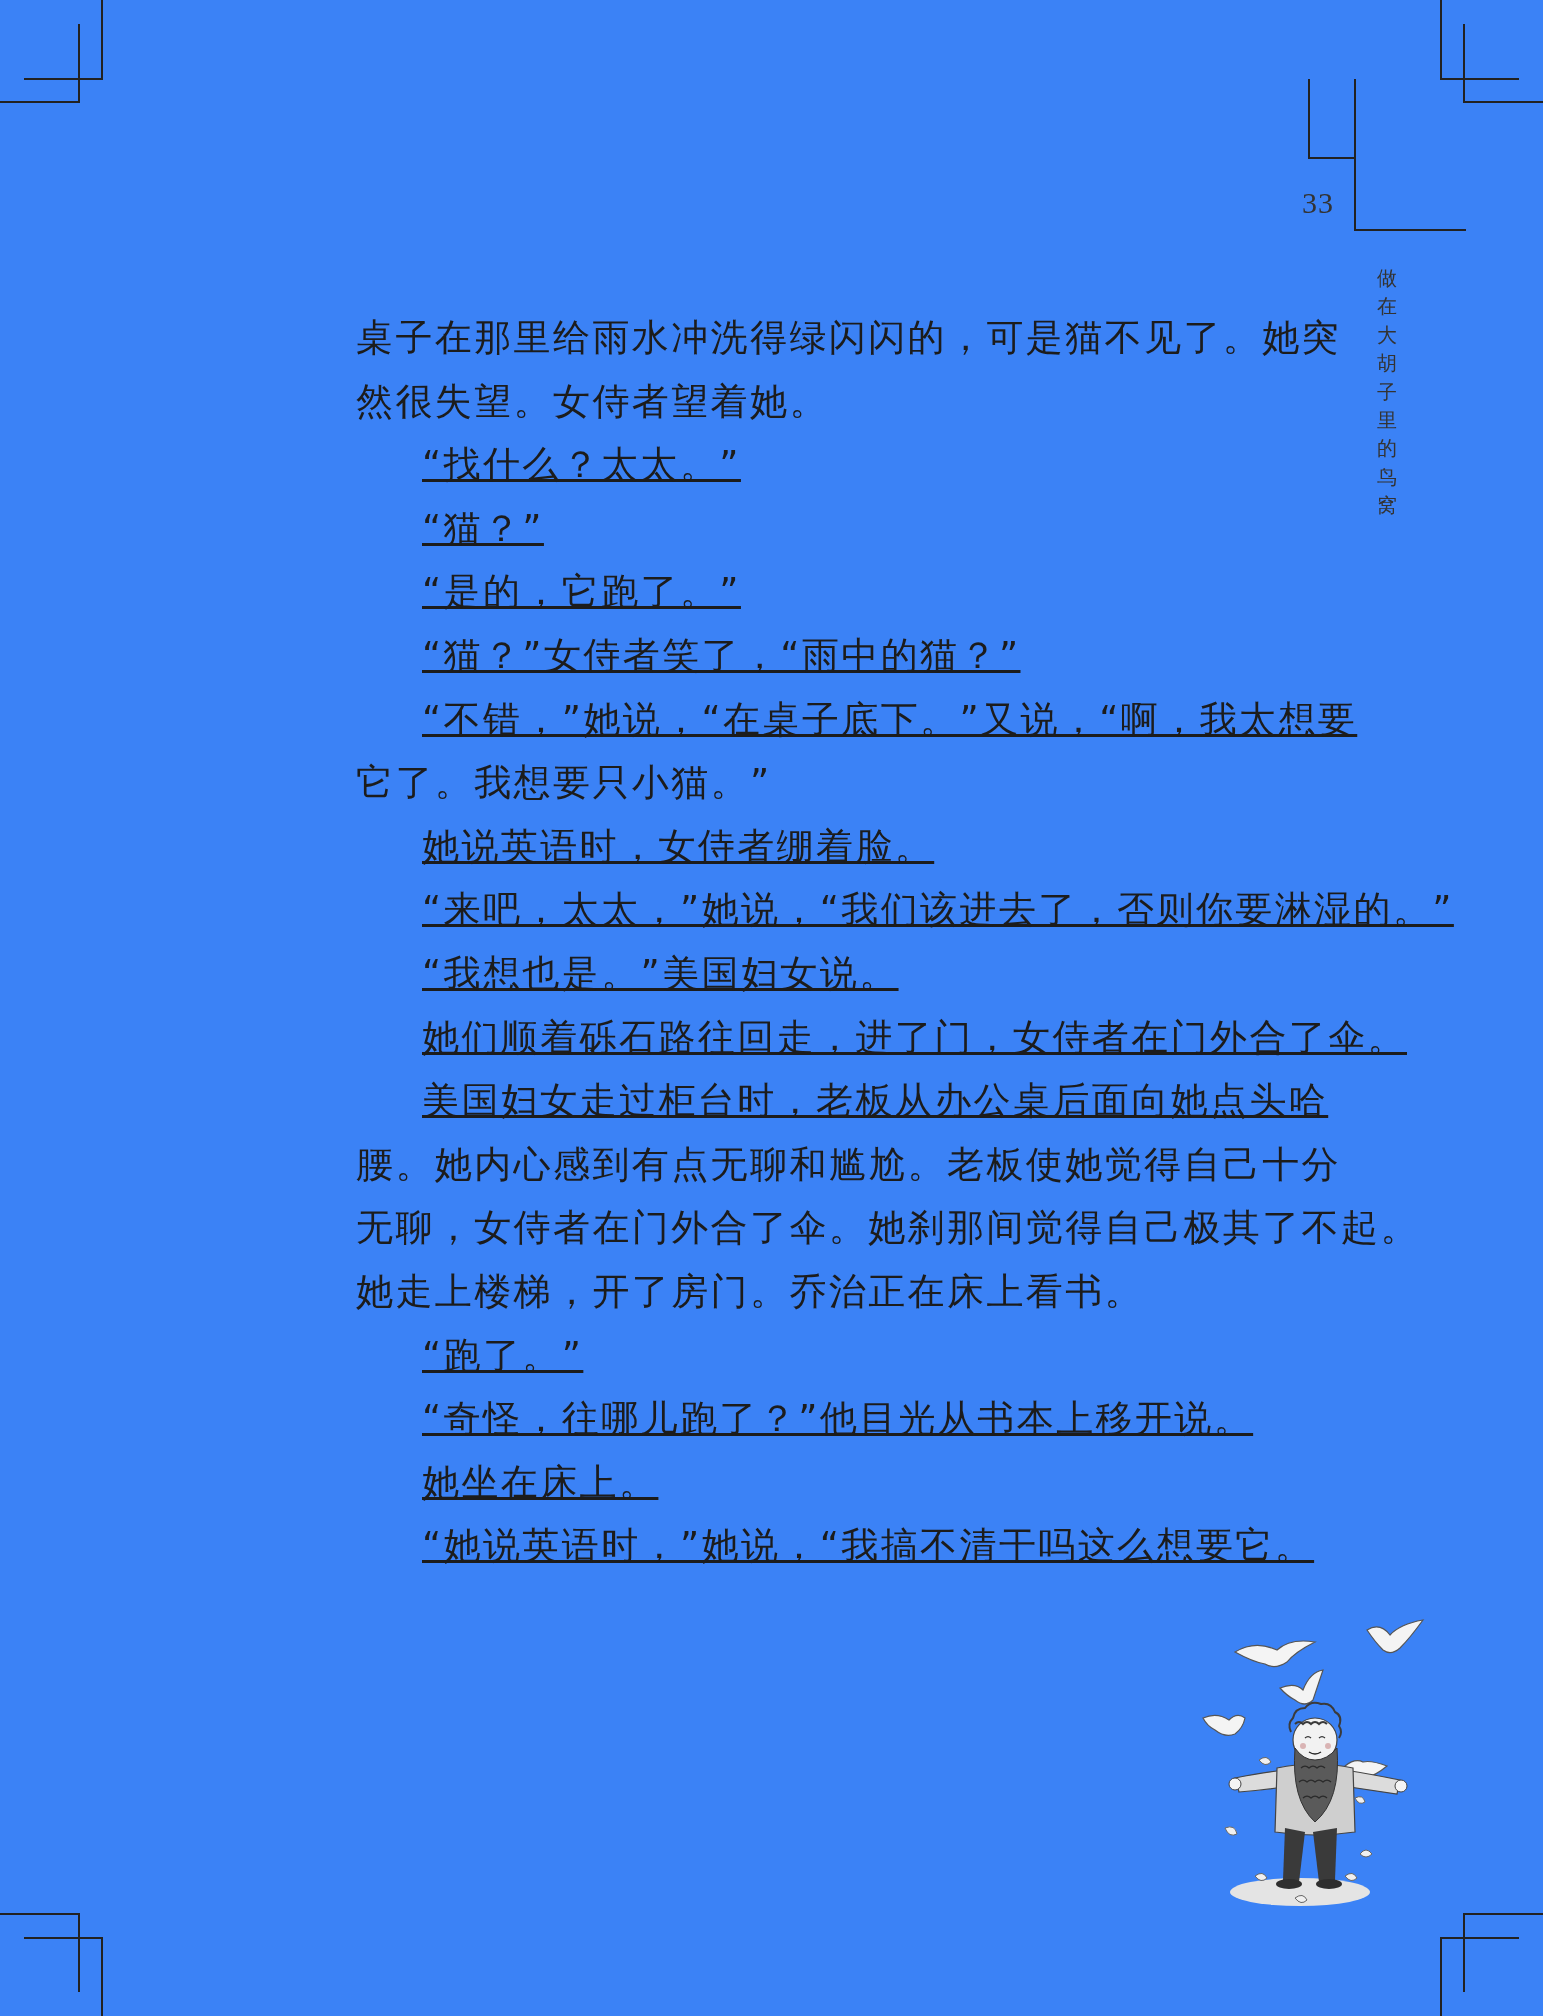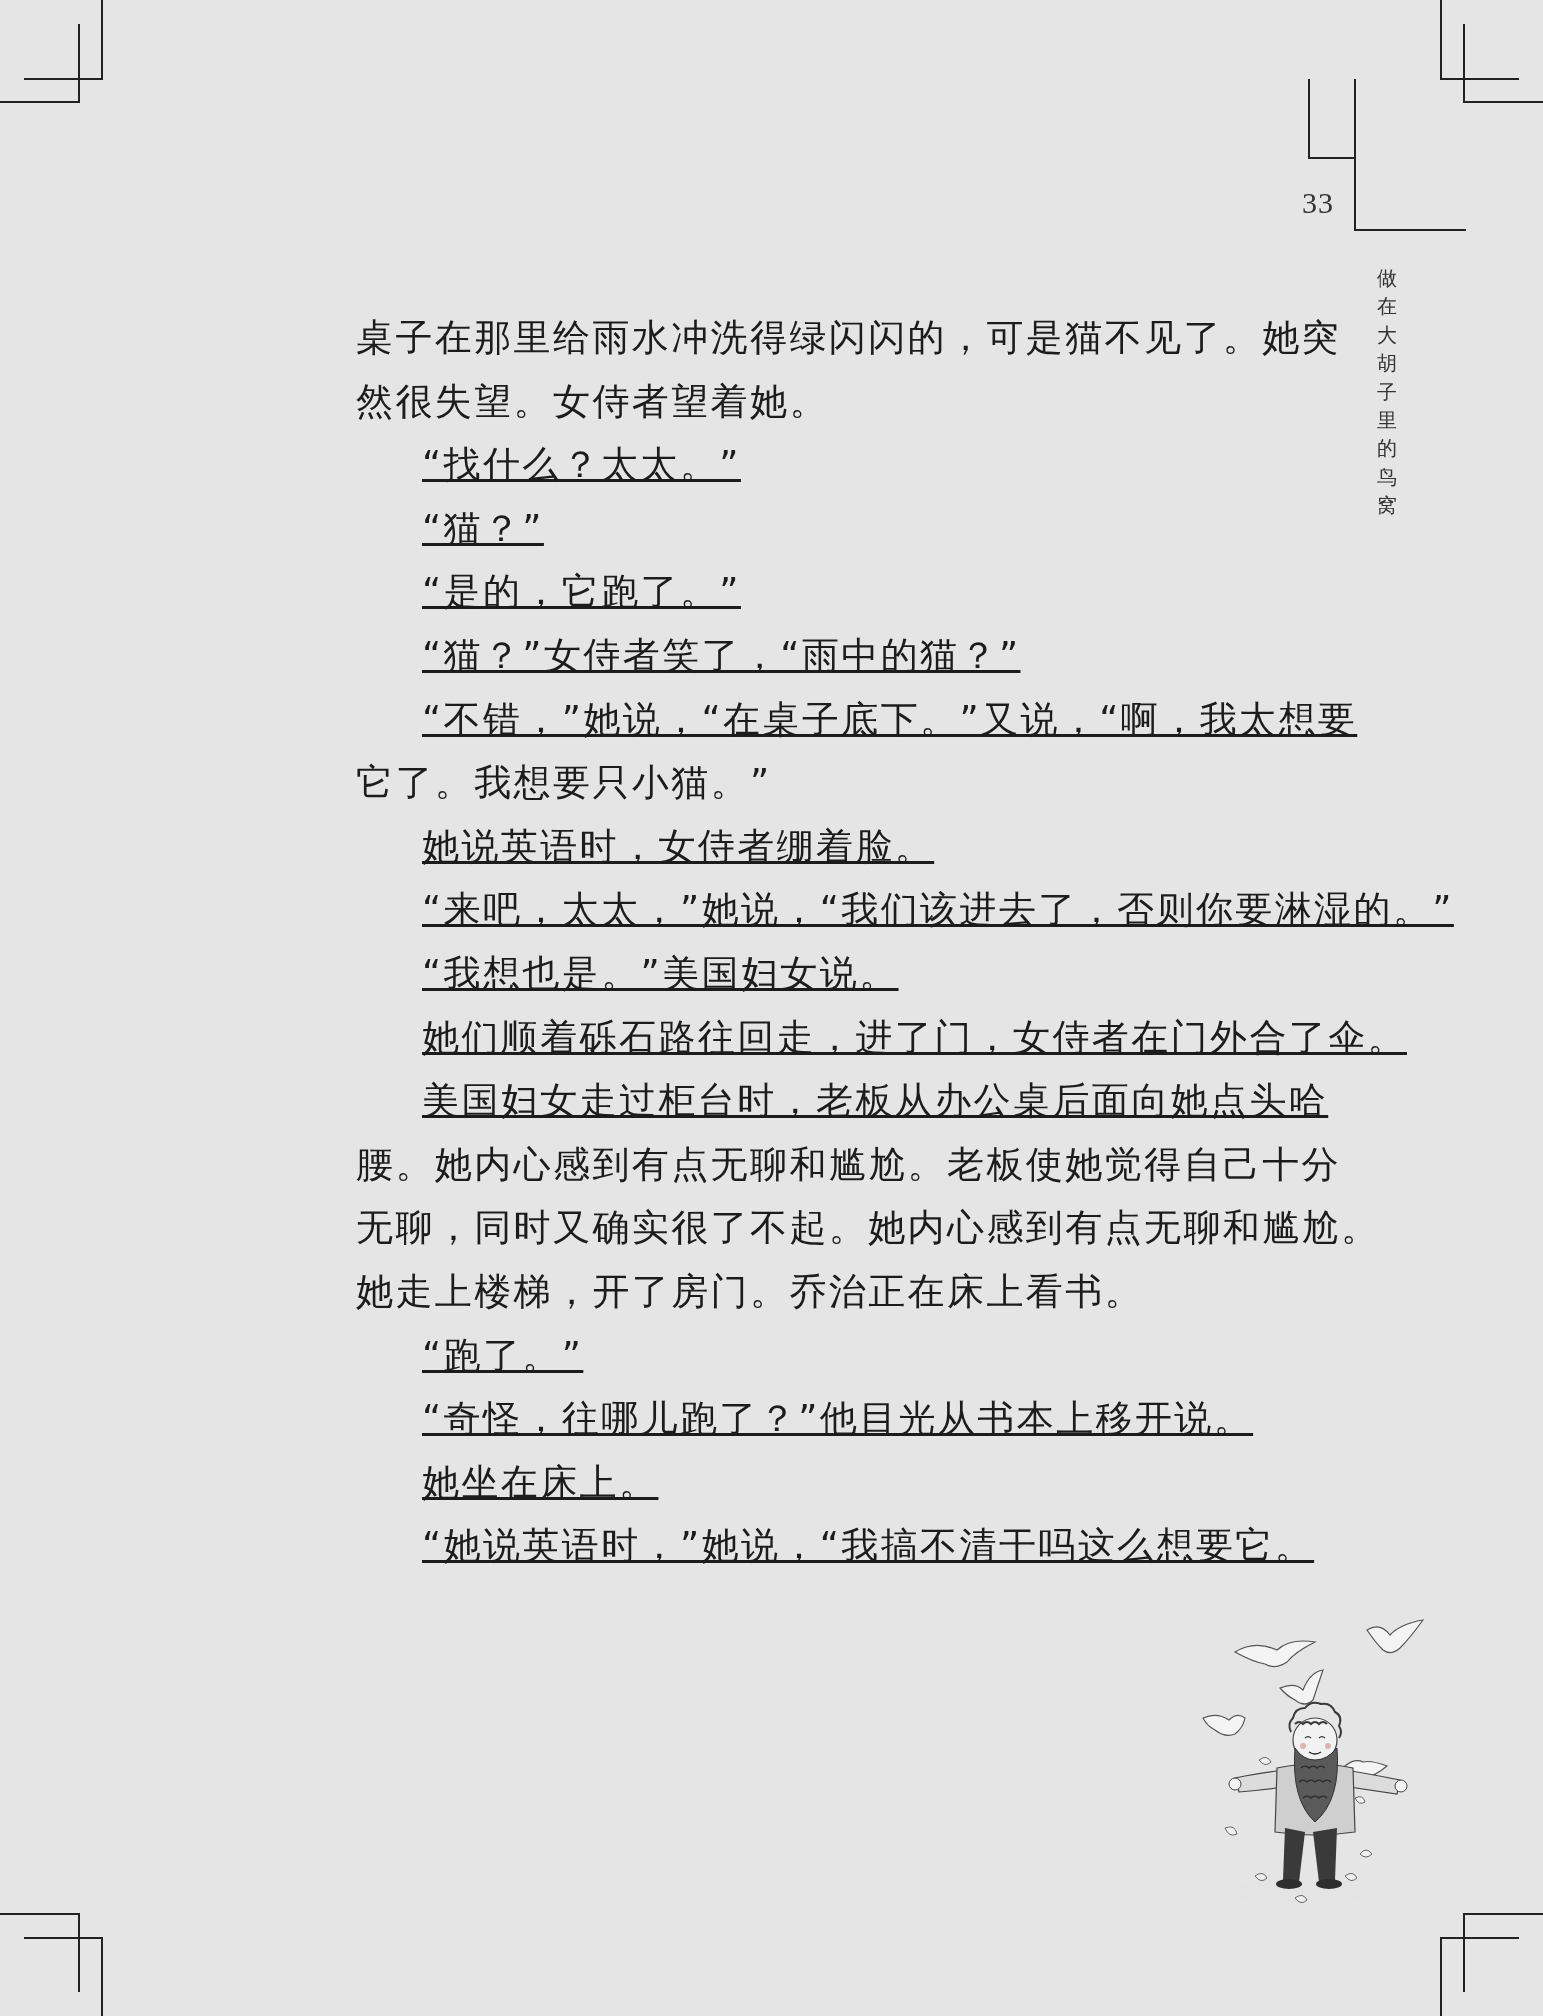--- a/index.html
+++ b/index.html
@@ -1,20 +1,20 @@
 <!DOCTYPE html>
 <html><head>
   <meta charset="utf-8">
   <style>
     html, body { margin: 0; padding: 0; background: #ffffff; }
     .page {
       position: relative;
       width: 1543px;
       height: 2016px;
-      background: #e5e5e5;
+      background: #3b82f6;
       overflow: hidden;
       color: #1a1a1a;
       font-family: "DejaVu Sans", "Liberation Sans", sans-serif;
     }
     .ln { position: absolute; background: #222; }
     .h { height: 2px; }
     .v { width: 2px; }
 
     .page-number {
       position: absolute;
@@ -113,21 +113,21 @@
     <p class="para indent">“是的，它跑了。”</p>
     <p class="para indent">“猫？”女侍者笑了，“雨中的猫？”</p>
     <p class="para indent">“不错，”她说，“在桌子底下。”又说，“啊，我太想要</p>
     <p class="para">它了。我想要只小猫。”</p>
     <p class="para indent">她说英语时，女侍者绷着脸。</p>
     <p class="para indent">“来吧，太太，”她说，“我们该进去了，否则你要淋湿的。”</p>
     <p class="para indent">“我想也是。”美国妇女说。</p>
     <p class="para indent">她们顺着砾石路往回走，进了门，女侍者在门外合了伞。</p>
     <p class="para indent">美国妇女走过柜台时，老板从办公桌后面向她点头哈</p>
     <p class="para">腰。她内心感到有点无聊和尴尬。老板使她觉得自己十分</p>
-    <p class="para">无聊，同时又确实很了不起。她内心感到有点无聊和尴尬。</p>
+    <p class="para">无聊，女侍者在门外合了伞。她刹那间觉得自己极其了不起。</p>
     <p class="para">她走上楼梯，开了房门。乔治正在床上看书。</p>
     <p class="para indent">“跑了。”</p>
     <p class="para indent">“奇怪，往哪儿跑了？”他目光从书本上移开说。</p>
     <p class="para indent">她坐在床上。</p>
     <p class="para indent">“她说英语时，”她说，“我搞不清干吗这么想要它。</p>
   </div>
 
   <svg class="illustration" viewBox="0 0 230 315" xmlns="http://www.w3.org/2000/svg">
 
     <ellipse cx="105" cy="292" rx="70" ry="14" fill="#e4e4e4"></ellipse>

